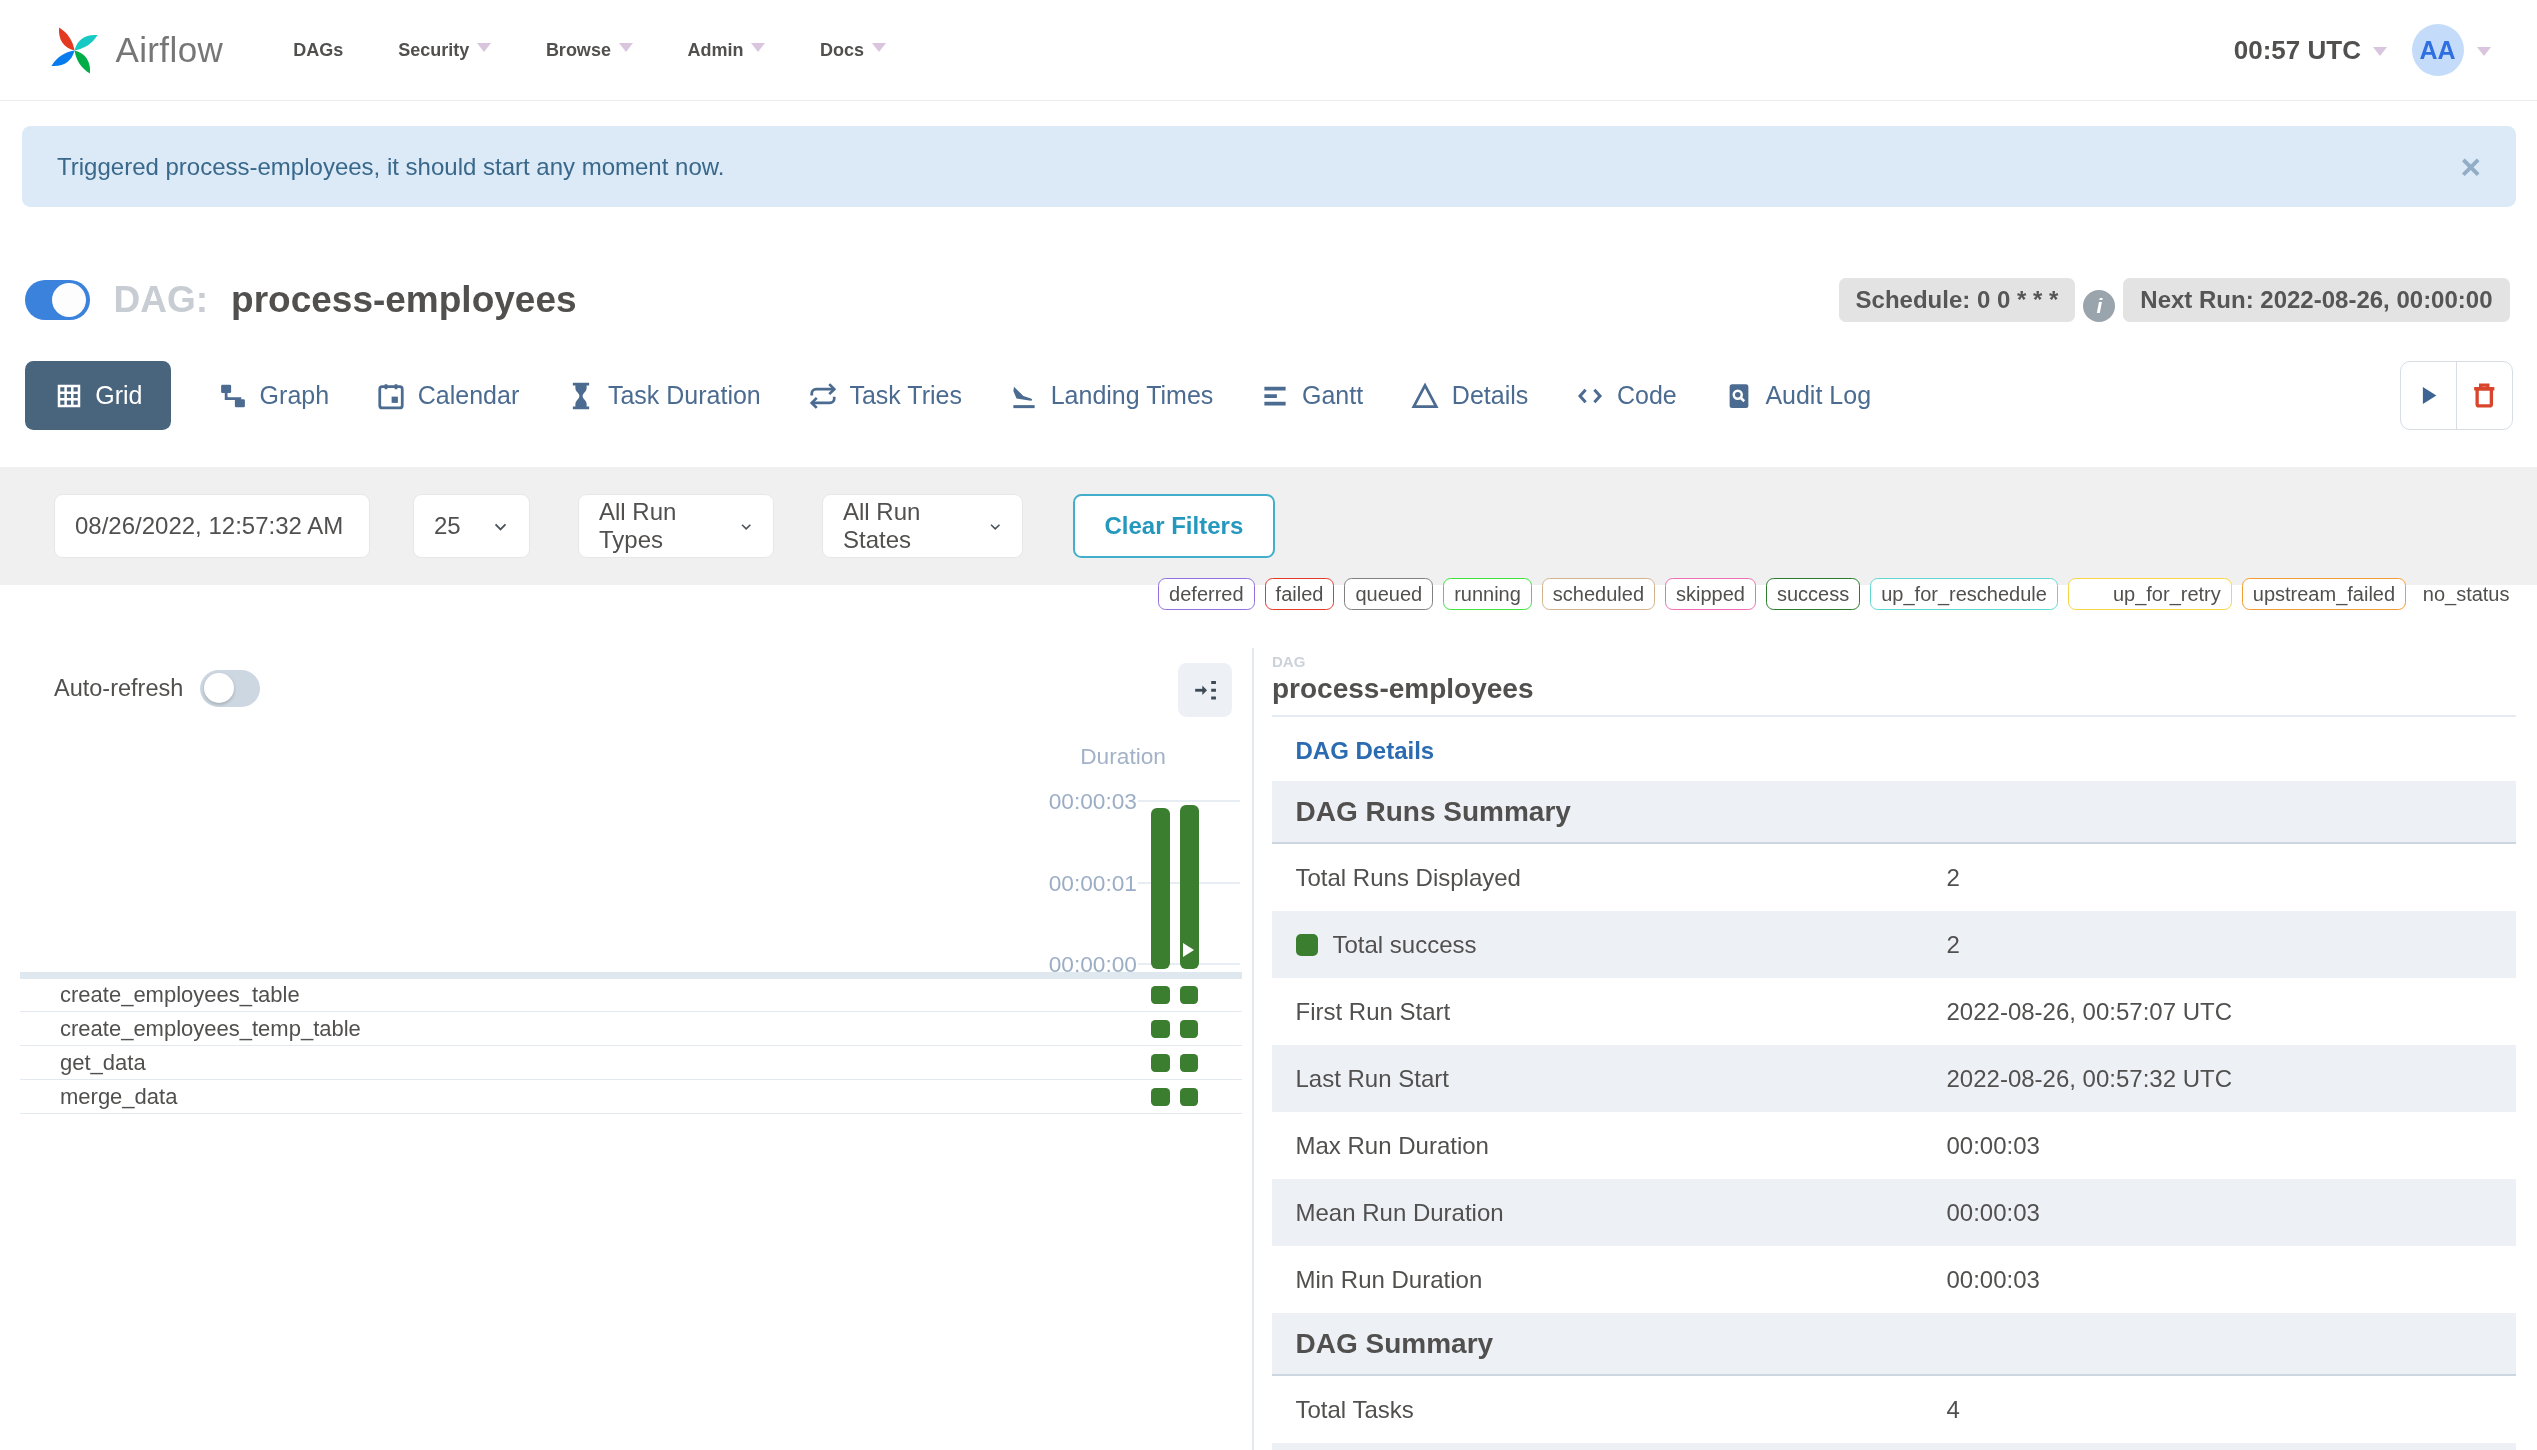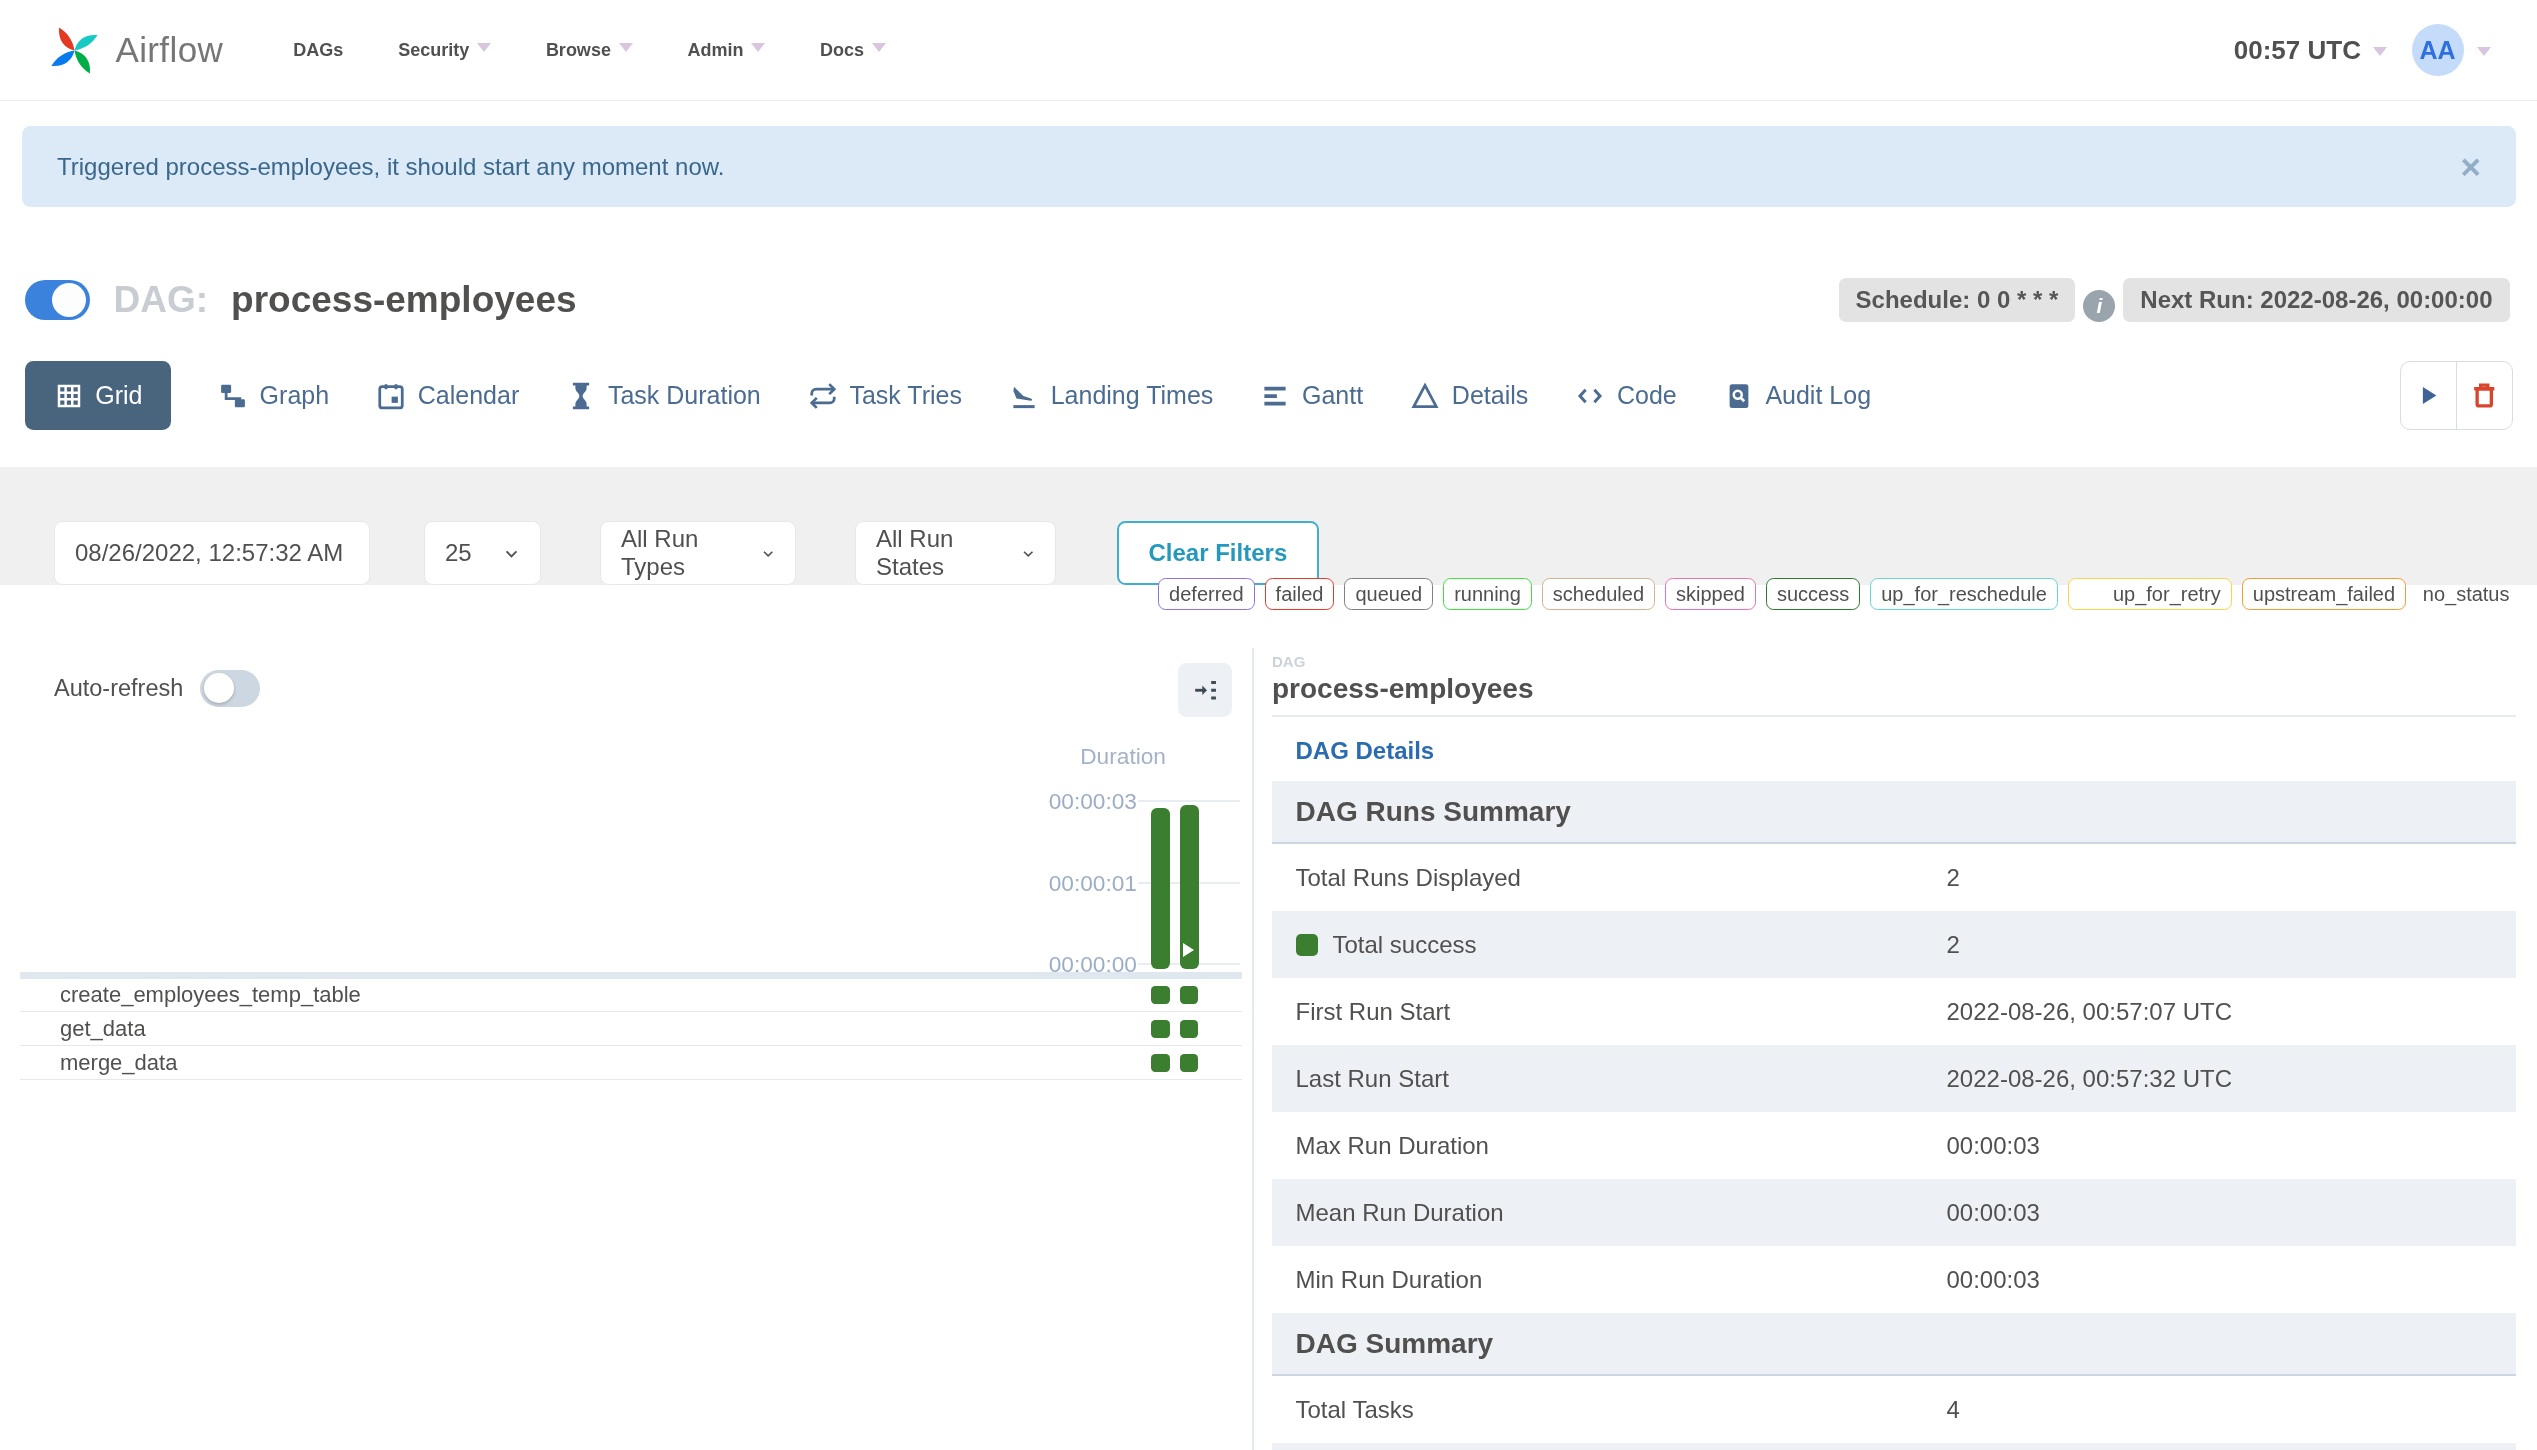--- a/index.html
+++ b/index.html
@@ -42,21 +42,21 @@
   .tabs{position:absolute;top:361px;left:25px;right:25px;height:69px;display:flex;align-items:center;gap:47px}
   .tab{display:flex;align-items:center;gap:11.7px;font-size:25px;color:#4b6b91;cursor:pointer;white-space:nowrap}
   .tab svg{width:30px;height:30px}
   .tab.active{background:#49657e;color:#fff;border-radius:8.4px;height:69px;padding:0 28.5px;box-sizing:border-box}
   .tab-actions{margin-left:auto;display:flex;border:1.7px solid #d8dde3;border-radius:10px;background:#fff;overflow:hidden}
   .tab-action{width:55px;height:67px;display:flex;align-items:center;justify-content:center;cursor:pointer}
   .tab-action + .tab-action{border-left:1.7px solid #d8dde3}
 
   
   .filterbar{position:absolute;top:467px;left:0;right:0;height:118px;background:#f0f0f0;display:flex;
-             align-items:flex-end;padding-left:54px;gap:37px;box-sizing:border-box}
+             align-items:center;padding-left:54px;gap:26px;box-sizing:border-box}
   .control{height:64px;background:#fff;border:0.8px solid #e7e7e7;border-radius:8.4px;display:flex;align-items:center;
            padding:0 20px;font-size:24px;color:#51504f;box-sizing:border-box;gap:15px}
   input.control{font-family:"Liberation Sans",sans-serif;outline:none;width:316px}
   .sel-25{width:117px;justify-content:space-between;margin-left:17px}
   .sel-types{width:196px;justify-content:space-between;margin-left:22px}
   .sel-states{width:201px;justify-content:space-between;margin-left:22px}
   .clear-btn{height:64px;padding:0 30px;margin-left:23.5px;border:2.5px solid #41aecb;color:#2599bd;font-weight:700;
              background:#fff;border-radius:8.4px;font-size:24px;display:flex;align-items:center;cursor:pointer;box-sizing:border-box}
 
   
@@ -321,20 +321,27 @@
   <div class="tick" style="top:226px">00:00:00</div>
   <div class="bar" style="left: 1131px; top: 70px; height: 161px; background: rgb(60, 126, 47);"></div>
   <div class="bar" style="left: 1160px; top: 67px; height: 164px; background: rgb(60, 126, 47);">
     <div class="runmark"></div>
   </div>
 </div>
 <div class="runs-band" style="position:absolute;top:972px;left:20px"></div>
 
 <div class="task-rows">
   <div class="task-row">
+    <span>create_employees_table</span>
+    <div class="task-squares">
+      <div class="sq" style="background: rgb(60, 126, 47);"></div>
+      <div class="sq" style="background: rgb(60, 126, 47);"></div>
+    </div>
+  </div>
+  <div class="task-row">
     <span>create_employees_temp_table</span>
     <div class="task-squares">
       <div class="sq" style="background: rgb(60, 126, 47);"></div>
       <div class="sq" style="background: rgb(60, 126, 47);"></div>
     </div>
   </div>
   <div class="task-row">
     <span>get_data</span>
     <div class="task-squares">
       <div class="sq" style="background: rgb(60, 126, 47);"></div>

